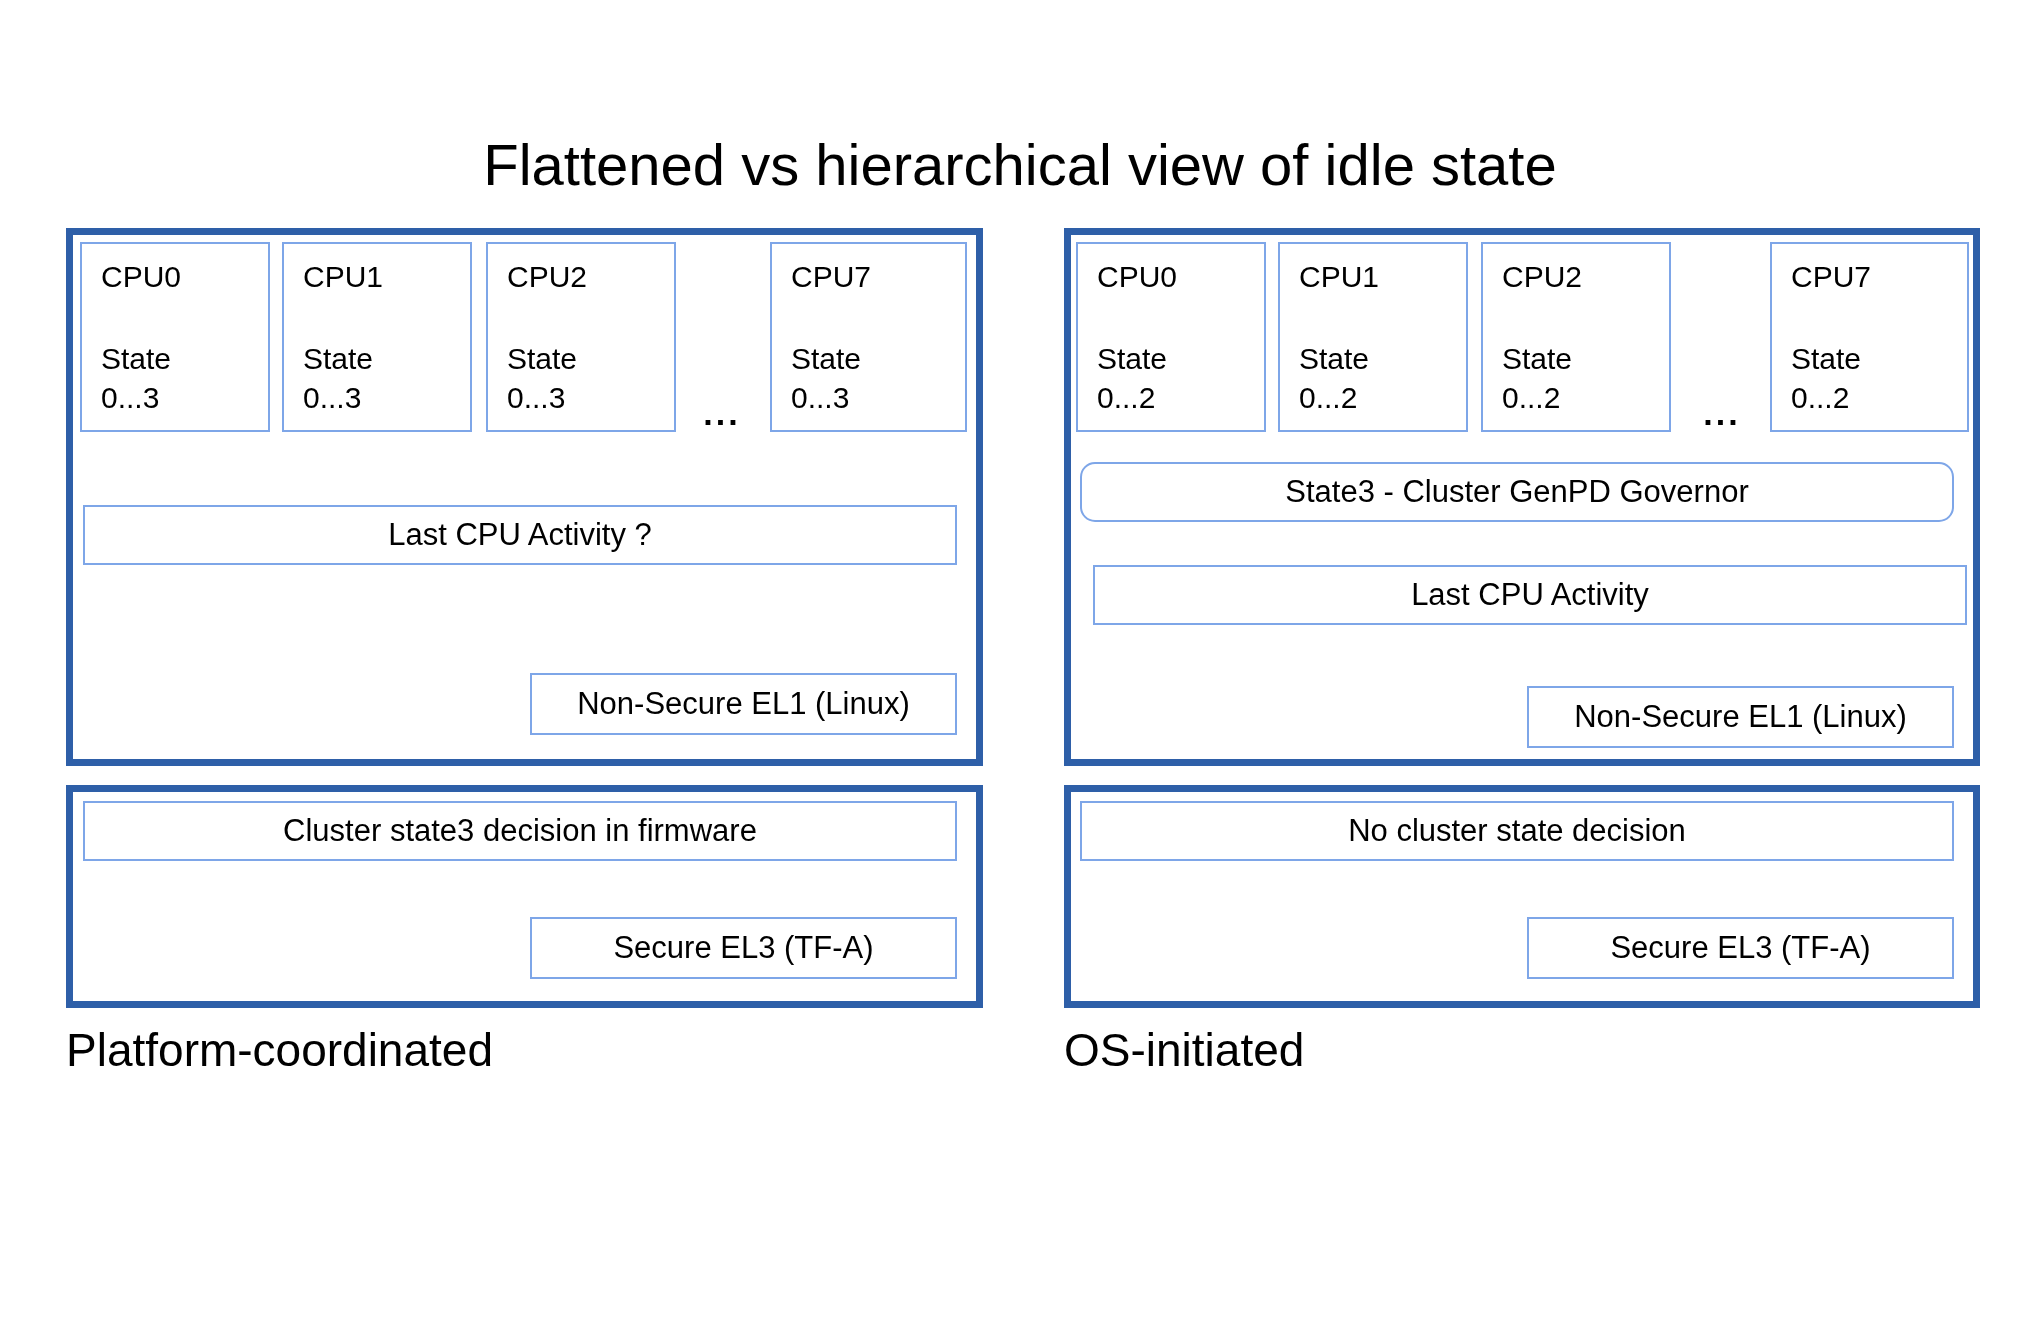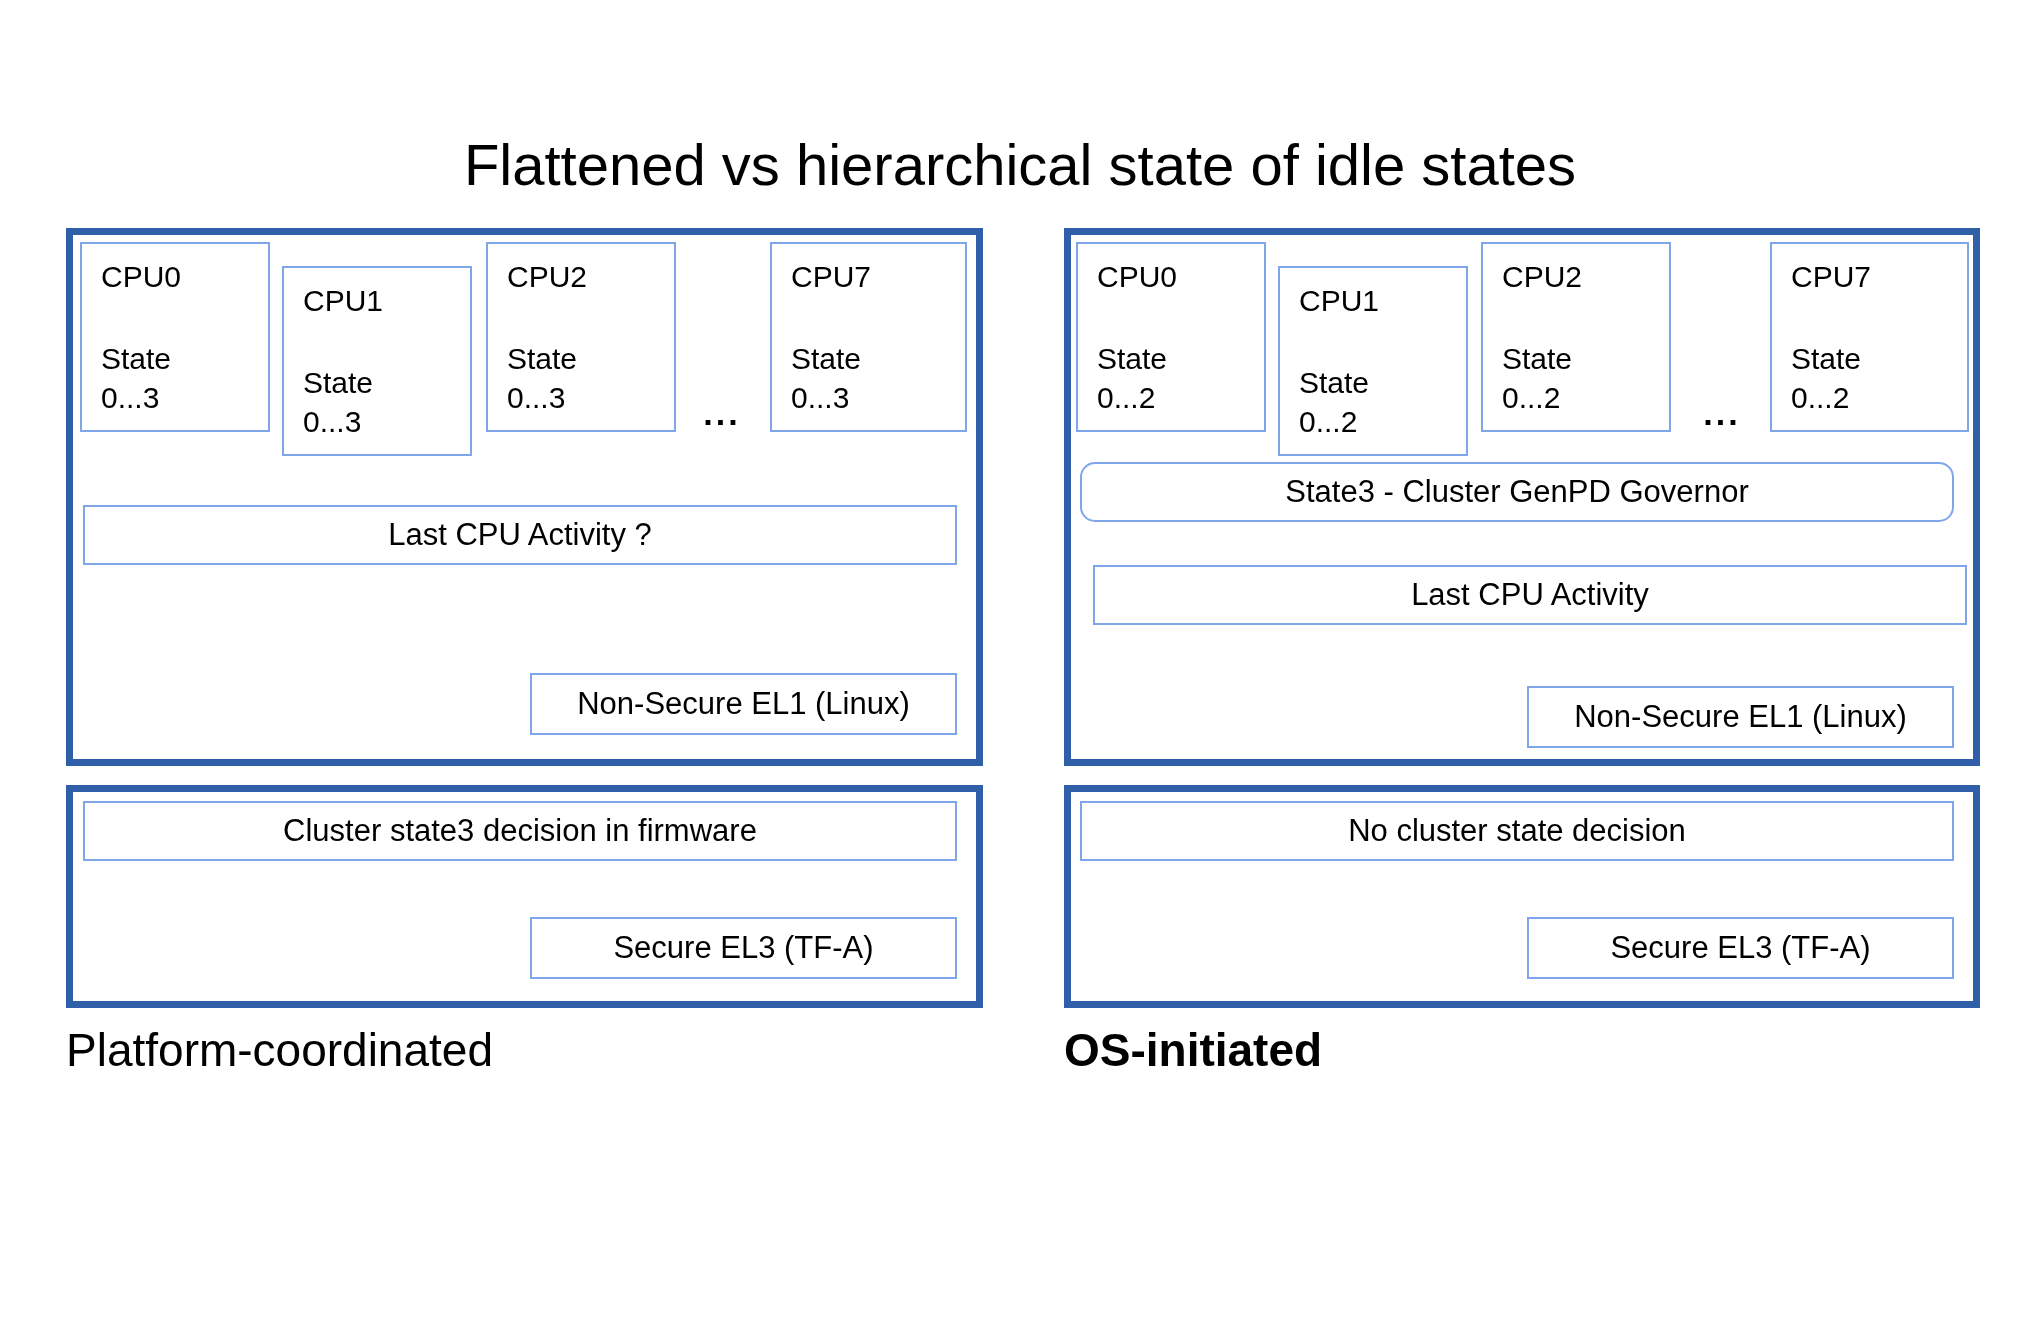--- a/index.html
+++ b/index.html
@@ -48,21 +48,21 @@
     display: flex;
     flex-direction: column;
     padding: 15px 8px 13px 19px;
     font-size: 30px;
     line-height: 36px;
   }
   .cpu .spacer { flex: 1; }
   .cpu .state { line-height: 39px; }
 
   .cpu-0 { left: 7px; }
-  .cpu-1 { left: 209px; margin-top: 24px; }
+  .cpu-1 { left: 209px; }
   .cpu-2 { left: 413px; }
   .panel-l1 .cpu-7 { left: 697px; width: 197px; }
   .panel-r1 .cpu-0 { left: 5px; }
   .panel-r1 .cpu-1 { left: 207px; }
   .panel-r1 .cpu-2 { left: 410px; }
   .panel-r1 .cpu-7 { left: 699px; width: 199px; }
 
   .dots {
     position: absolute;
     top: 158px;
@@ -102,28 +102,28 @@
 
   .caption {
     position: absolute;
     top: 1022px;
     text-align: left;
     font-size: 46px;
     line-height: 56px;
     white-space: nowrap;
   }
   .caption-left  { left: 66px;   width: 917px; }
-  .caption-right { left: 1064px; width: 916px; font-weight: bold; }
+  .caption-right { left: 1064px; width: 916px; }
 </style>
 </head>
 <body>
 
 <div class="stage">
 
-  <div class="title">Flattened vs hierarchical state of idle states</div>
+  <div class="title">Flattened vs hierarchical view of idle state</div>
 
   <div class="panel panel-l1">
     <div class="cpu cpu-0">
       <div>CPU0</div>
       <div class="spacer"></div>
       <div class="state">
         <div>State</div>
         <div>0...3</div>
       </div>
     </div>

